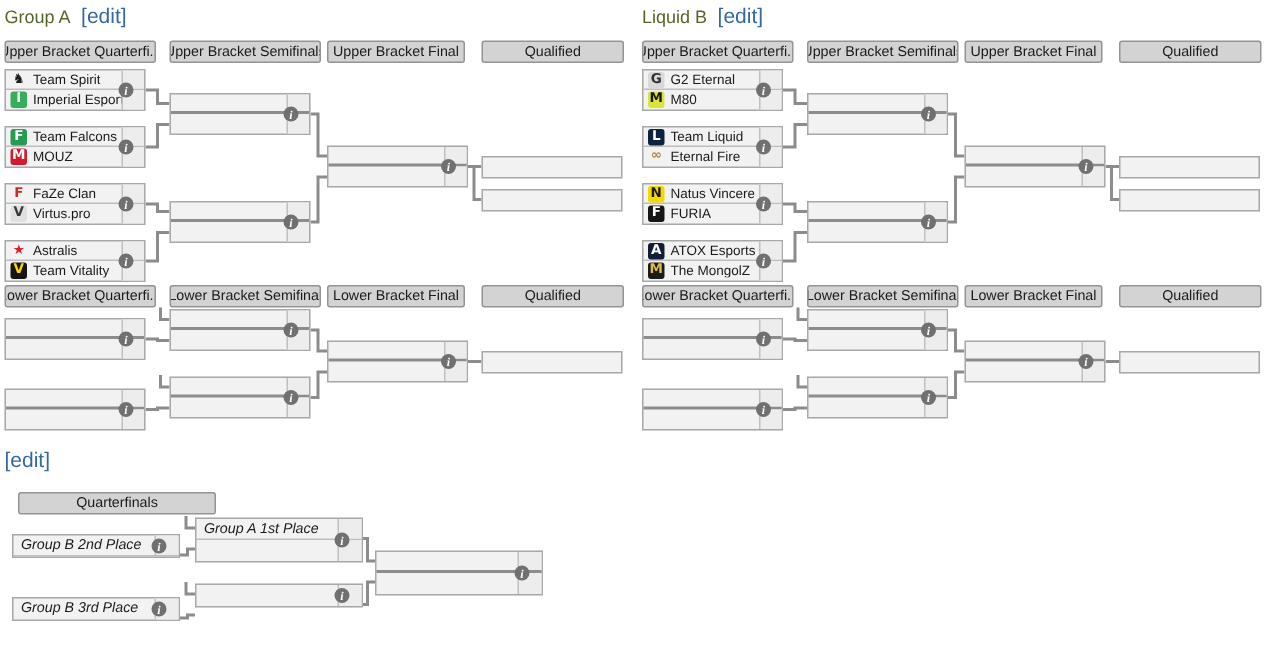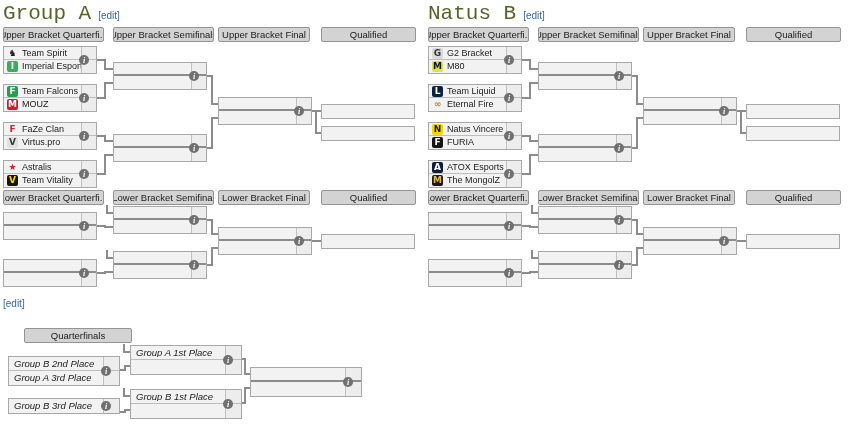--- a/index.html
+++ b/index.html
@@ -1,23 +1,23 @@
 <!DOCTYPE html>
 <html><head>
 <meta charset="utf-8">
 <style>
   html,body{margin:0;padding:0;background:#ffffff;}
   body{font-family:"Liberation Sans",sans-serif;color:#1a1a1a;}
   #stage{position:relative;width:850px;height:435px;overflow:hidden;background:#ffffff;}
   .group{position:absolute;width:425px;height:300px;top:0;}
   .playoffs{position:absolute;left:0;top:296px;width:425px;height:139px;}
   .title-row{position:absolute;left:3px;top:2px;display:flex;align-items:baseline;gap:7px;white-space:nowrap;}
-  .gtitle{font-size:21px;color:#56652a;font-weight:400;font-family:Liberation Mono, monospace;}
+  .gtitle{font-size:12px;color:#56652a;font-weight:400;}
   .ptitle{font-size:19px;color:#56652a;font-weight:400;}
-  .edit{font-size:10px;color:#3468a4;cursor:pointer;text-decoration:none;}
+  .edit{font-size:14px;color:#3468a4;cursor:pointer;text-decoration:none;}
   .bh{position:absolute;height:15px;box-sizing:border-box;background:#d3d3d3;border:1px solid #949494;
       border-radius:2px;font-size:9.5px;display:flex;align-items:center;justify-content:center;
       color:#1a1a1a;overflow:hidden;white-space:nowrap;}
   .wires{position:absolute;left:0;top:0;pointer-events:none;}
   .match{position:absolute;width:94px;box-sizing:border-box;background:#f2f2f2;border:1px solid #a8a8a8;}
   .mrow{position:relative;height:13px;display:flex;align-items:center;box-sizing:border-box;}
   .mrow.top{border-bottom:1px solid #bdbdbd;}
   .match.empty .mrow.top{border-bottom:2px solid #8c8c8c;}
   .mscore{position:absolute;right:0;top:0;bottom:0;width:14px;border-left:1px solid #c0c0c0;background:#ededed;}
   .tname{font-size:9px;white-space:nowrap;overflow:hidden;line-height:1;}
@@ -206,21 +206,21 @@
       <div class="mrow bot">
           <span class="mscore"></span>
         </div>
       <span class="info"></span>
     </div>
     <div class="slot" style="left:321px;top:234px"></div>
   </div>
 
   <div class="group" style="left:425px;">
     <div class="title-row">
-      <span class="gtitle">Natus B</span>
+      <span class="gtitle">Liquid B</span>
       <a class="edit">[edit]</a>
     </div>
 
     <div class="bh" style="left:3px;top:27px;width:101px">Upper Bracket Quarterfi...</div>
     <div class="bh" style="left:113px;top:27px;width:101px">Upper Bracket Semifinals</div>
     <div class="bh" style="left:218px;top:27px;width:92px">Upper Bracket Final</div>
     <div class="bh" style="left:321px;top:27px;width:95px">Qualified</div>
 
     <svg class="wires" width="425" height="300">
       <g stroke="#8c8c8c" stroke-width="2" fill="none">
@@ -238,21 +238,21 @@
           <path d="M113 258 H107 V250"></path>
         <path d="M207 220 H212 V234 H218"></path>
           <path d="M207 265 H212 V248 H218"></path>
         <path d="M312 241 H321"></path>
       </g>
     </svg>
 
     <div class="match" style="left:3px;top:46px">
       <div class="mrow top">
         <span class="ticon" style="background: rgb(217, 217, 217); color: rgb(51, 51, 51);">G</span>
-        <span class="tname">G2 Bracket</span>
+        <span class="tname">G2 Eternal</span>
         <span class="mscore"></span>
       </div>
       <div class="mrow bot">
         <span class="ticon" style="background: rgb(219, 228, 59); color: rgb(21, 21, 21);">M</span>
         <span class="tname">M80</span>
         <span class="mscore"></span>
       </div>
       <span class="info"></span>
     </div>
 
@@ -379,42 +379,38 @@
       <span class="info"></span>
     </div>
     <div class="slot" style="left:321px;top:234px"></div>
   </div>
 
   <div class="playoffs">
     <div class="title-row">
       <a class="edit">[edit]</a>
     </div>
 
-    <div class="bh" style="left:24px;top:32px;width:108px">Quarterfinals</div>
+    <div class="bh" style="left:12px;top:32px;width:132px">Quarterfinals</div>
 
     <svg class="wires" width="425" height="139">
       <g stroke="#8c8c8c" stroke-width="2" fill="none">
         <path d="M120 74 H125 V70 H130"></path>
           <path d="M120 116 H125 V114 H130"></path>
         <path d="M130 56 H124 V48"></path>
           <path d="M130 100 H124 V92"></path>
         <path d="M240 63 H245 V78 H250"></path>
           <path d="M240 107 H245 V92 H250"></path>
       </g>
     </svg>
 
     <div class="match match-p" style="left:8px;top:60px">
       <div class="mrow top">
         <span class="tname">Group B 2nd Place</span>
         <span class="mscore"></span>
       </div>
-      <div class="mrow bot">
-        <span class="tname">Group A 3rd Place</span>
-        <span class="mscore"></span>
-      </div>
       <span class="info"></span>
     </div>
 
     <div class="match match-p" style="left:8px;top:102px">
       <div class="mrow bot">
         <span class="tname">Group B 3rd Place</span>
         <span class="mscore"></span>
       </div>
       <span class="info"></span>
     </div>
@@ -424,24 +420,20 @@
         <span class="tname">Group A 1st Place</span>
         <span class="mscore"></span>
       </div>
       <div class="mrow bot">
         <span class="mscore"></span>
       </div>
       <span class="info"></span>
     </div>
 
     <div class="match match-p" style="left:130px;top:93px">
-      <div class="mrow top">
-        <span class="tname">Group B 1st Place</span>
-        <span class="mscore"></span>
-      </div>
       <div class="mrow bot">
         <span class="mscore"></span>
       </div>
       <span class="info"></span>
     </div>
 
     <div class="match match-p empty" style="left:250px;top:71px">
       <div class="mrow top">
           <span class="mscore"></span>
         </div>

